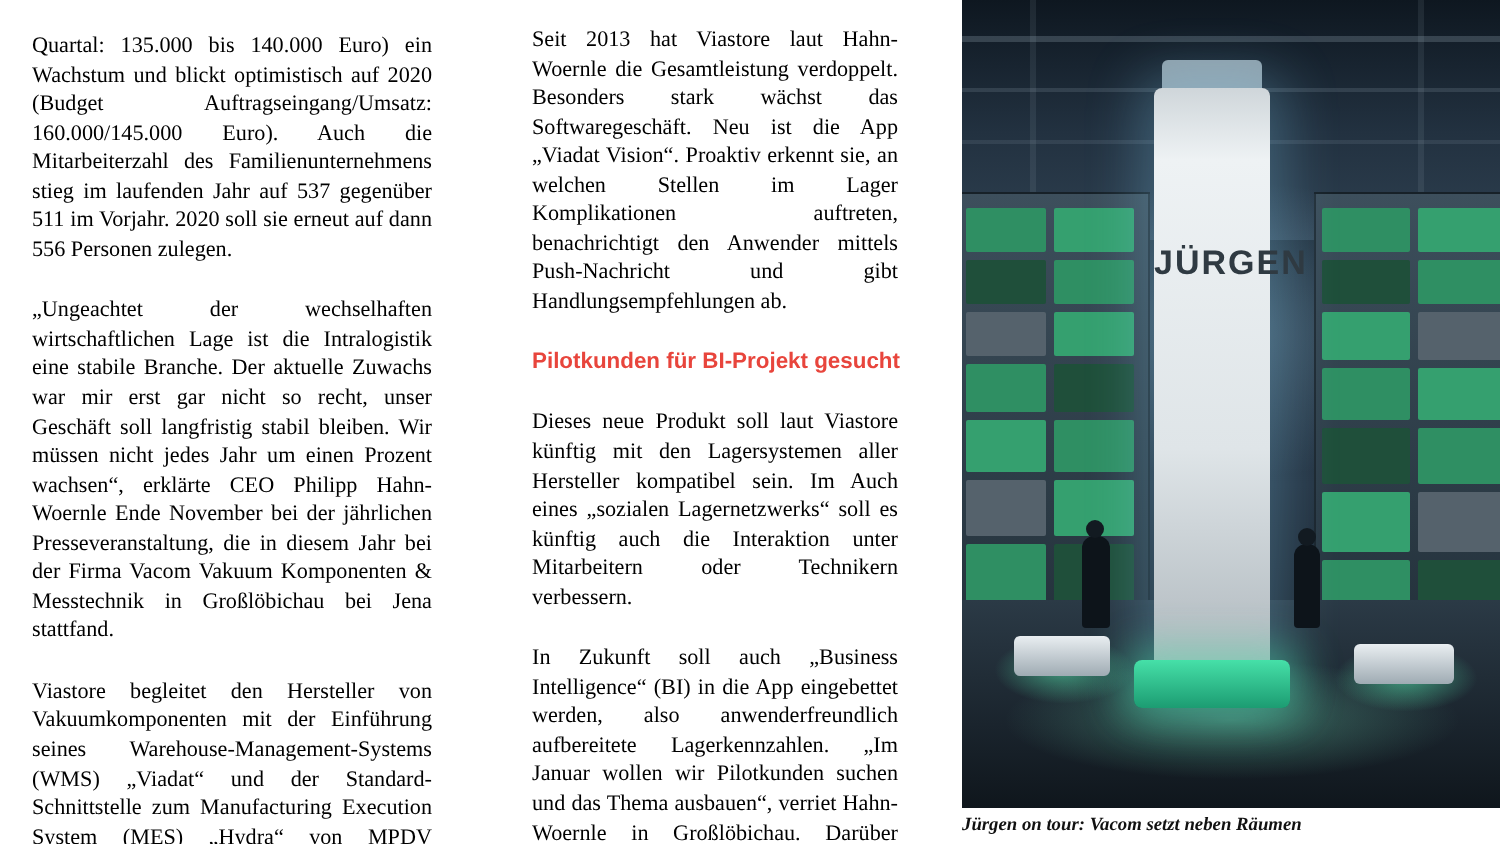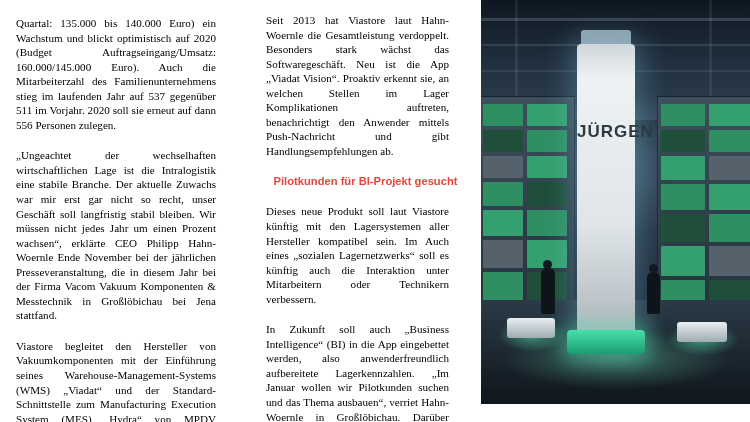--- a/index.html
+++ b/index.html
@@ -53,21 +53,21 @@
   }
   .subhead {
     font-family: "Liberation Sans", sans-serif;
     font-weight: bold;
     font-size: 11.2px;
     line-height: 14px;
     color: #e8453c;
     margin: 0;
     margin-top: 13px;
     margin-bottom: 2px;
-    text-align: center;
+    text-align: left;
     padding-left: 16px;
   }
 
   
   .photo {
     position: absolute;
     left: 481px;
     top: 0;
     width: 312px;
     height: 404px;
@@ -274,14 +274,15 @@
       <div class="amr-glow" style="left:186px; top:322px; width:72px; height:34px;"></div>
       <div class="amr" style="left:196px; top:322px; width:50px; height:20px;"></div>
 
       <div class="person" style="left:60px; top:268px; width:14px; height:46px;"></div>
       <div class="person-head" style="left:62px; top:260px;"></div>
       <div class="person" style="left:166px; top:272px; width:13px; height:42px;"></div>
       <div class="person-head" style="left:168px; top:264px;"></div>
     </div>
   </div>
 
+  <div class="caption">Jürgen on tour: Vacom setzt neben Räumen</div>
 
 </div>
 
 </body></html>

